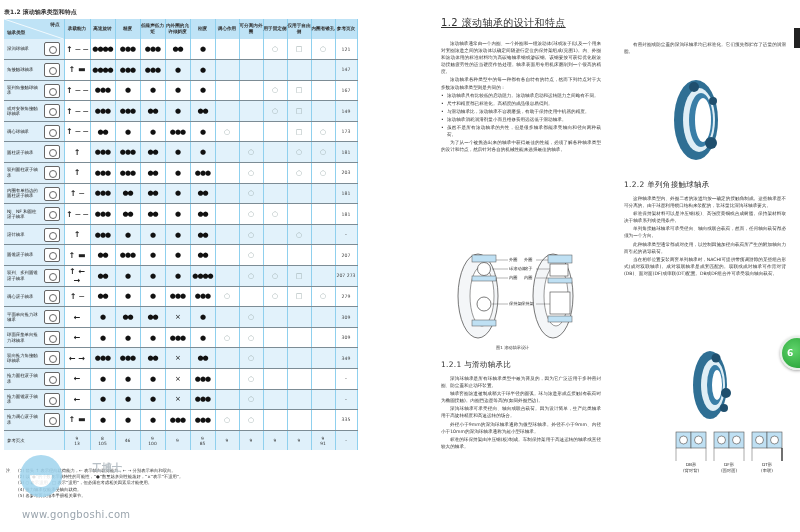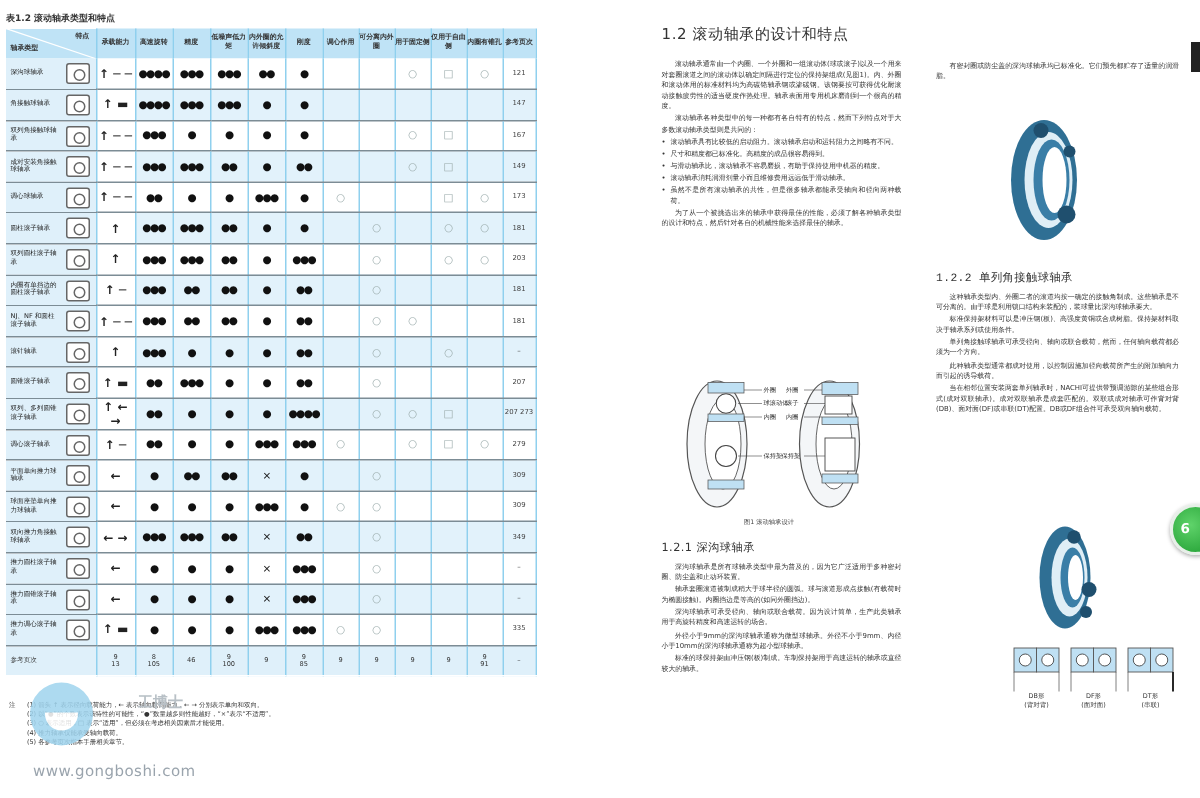--- a/index.html
+++ b/index.html
@@ -39,21 +39,21 @@
   .watermark-text { position: absolute; left: 22px; top: 509px; font-size: 10px; color: #9aa4ad; letter-spacing: 0.3px; }
   .watermark-cn { position: absolute; left: 92px; top: 461px; font-size: 10px; color: #b8c0c6; font-weight: bold; }
 
   
   .right-page { position: absolute; left: 420px; top: 0; width: 380px; height: 532px; background: #fff; }
   .col { position: absolute; font-size: 4.6px; line-height: 7.1px; color: #333; text-align: justify; }
   .col p { text-indent: 9px; margin-bottom: 1px; }
   .col ul { list-style: none; }
   .col li { position: relative; padding-left: 6px; margin-bottom: 1px; }
   .col li::before { content: "•"; position: absolute; left: 0; top: 0; }
-  .h1 { position: absolute; left: 21px; top: 16px; font-size: 10px; color: #333; letter-spacing: 0.4px; }
+  .h1 { position: absolute; left: 21px; top: 16px; font-size: 10px; color: #333; letter-spacing: 0.4px; text-decoration: underline; }
   .h2 { position: absolute; font-size: 7.5px; color: #333; letter-spacing: 0.3px; }
   .fig-caption { position: absolute; left: 76px; top: 345px; font-size: 4.2px; color: #444; }
   .label-sm { position: absolute; font-size: 4.2px; color: #333; }
   .page-edge { position: absolute; right: 0; top: 28px; width: 6px; height: 20px; background: #222; }
   .green-badge { position: absolute; right: -14px; top: 336px; width: 34px; height: 34px; border-radius: 50%; background: radial-gradient(circle at 40% 40%, #5fd36a, #1c9a2e); border: 2px solid #e7efe8; box-shadow: 0 1px 3px rgba(0,0,0,0.35); color: #fff; font-size: 9px; font-weight: bold; padding: 10px 0 0 5px; }
   .pair-labels { position: absolute; top: 462px; font-size: 4.3px; color: #333; text-align: center; width: 30px; line-height: 6px; }
 </style>
 </head>
 <body>
 
@@ -454,21 +454,21 @@
     <span class="label-sm" style="left:63px; top:16px;">球滚动体</span>
     <span class="label-sm" style="left:63px; top:25px;">内圈</span>
     <span class="label-sm" style="left:63px; top:51px;">保持架</span>
     <span class="label-sm" style="left:78px; top:7px;">外圈</span>
     <span class="label-sm" style="left:78px; top:16px;">滚子</span>
     <span class="label-sm" style="left:78px; top:25px;">内圈</span>
     <span class="label-sm" style="left:75px; top:51px;">保持架</span>
   </div>
   <div class="fig-caption">图1  滚动轴承设计</div>
 
-  <div class="h2" style="left:21px; top:360px;">1.2.1  深沟球轴承</div>
+  <div class="h2" style="left:21px; top:360px;">1.2.1  与滑动轴承比</div>
   <div class="col" style="left:21px; top:375px; width:160px;">
     <p>深沟球轴承是所有球轴承类型中最为普及的，因为它广泛适用于多种密封圈、防尘盖和止动环装置。</p>
     <p>轴承套圈滚道被制成稍大于球半径的圆弧。球与滚道形成点接触(有载荷时为椭圆接触)。内圈挡边是等高的(如同外圈挡边)。</p>
     <p>深沟球轴承可承受径向、轴向或联合载荷。因为设计简单，生产此类轴承用于高旋转精度和高速运转的场合。</p>
     <p>外径小于9mm的深沟球轴承通称为微型球轴承。外径不小于9mm、内径小于10mm的深沟球轴承通称为超小型球轴承。</p>
     <p>标准的球保持架由冲压钢(板)制成。车制保持架用于高速运转的轴承或直径较大的轴承。</p>
   </div>
 
   <div class="col" style="left:204px; top:41px; width:162px;">
     <p>有密封圈或防尘盖的深沟球轴承均已标准化。它们预先都贮存了适量的润滑脂。</p>
@@ -477,21 +477,21 @@
   <svg style="position:absolute; left:248px; top:75px;" width="60" height="90" viewBox="0 0 60 90">
     <ellipse cx="28" cy="45" rx="22" ry="40" fill="#2f6f94"></ellipse>
     <ellipse cx="31" cy="45" rx="16" ry="32" fill="#dfeef6"></ellipse>
     <ellipse cx="33" cy="45" rx="12" ry="27" fill="#3a7ea7"></ellipse>
     <ellipse cx="35" cy="45" rx="8" ry="22" fill="#fff"></ellipse>
     <circle cx="26" cy="12" r="5" fill="#1f4f6e"></circle>
     <circle cx="43" cy="68" r="6" fill="#1f4f6e"></circle>
     <circle cx="45" cy="26" r="4" fill="#1f4f6e"></circle>
   </svg>
 
-  <div class="h2" style="left:204px; top:180px;font-family:Liberation Mono, monospace;">1.2.2  单列角接触球轴承</div>
+  <div class="h2" style="left:204px; top:180px;">1.2.2  单列角接触球轴承</div>
   <div class="col" style="left:204px; top:195px; width:162px;">
     <p>这种轴承类型内、外圈二者的滚道均按一确定的接触角制成。这些轴承是不可分离的。由于球是利用锁口结构来装配的，装球量比深沟球轴承要大。</p>
     <p>标准保持架材料可以是冲压钢(板)、高强度黄铜或合成树脂。保持架材料取决于轴承系列或使用条件。</p>
     <p>单列角接触球轴承可承受径向、轴向或联合载荷，然而，任何轴向载荷都必须为一个方向。</p>
     <p>此种轴承类型通常都成对使用，以控制因施加径向载荷所产生的附加轴向力而引起的诱导载荷。</p>
     <p>当在相邻位置安装两套单列轴承时，NACHI可提供带预调游隙的某些组合形式(成对双联轴承)。成对双联轴承是成套匹配的。双联或成对轴承可作背对背(DB)、面对面(DF)或串联(DT)配置。DB或DF组合件可承受双向轴向载荷。</p>
   </div>
 
   <svg style="position:absolute; left:270px; top:348px;" width="50" height="75" viewBox="0 0 50 75">
     <ellipse cx="20" cy="37" rx="17" ry="34" fill="#2f6f94"></ellipse>

